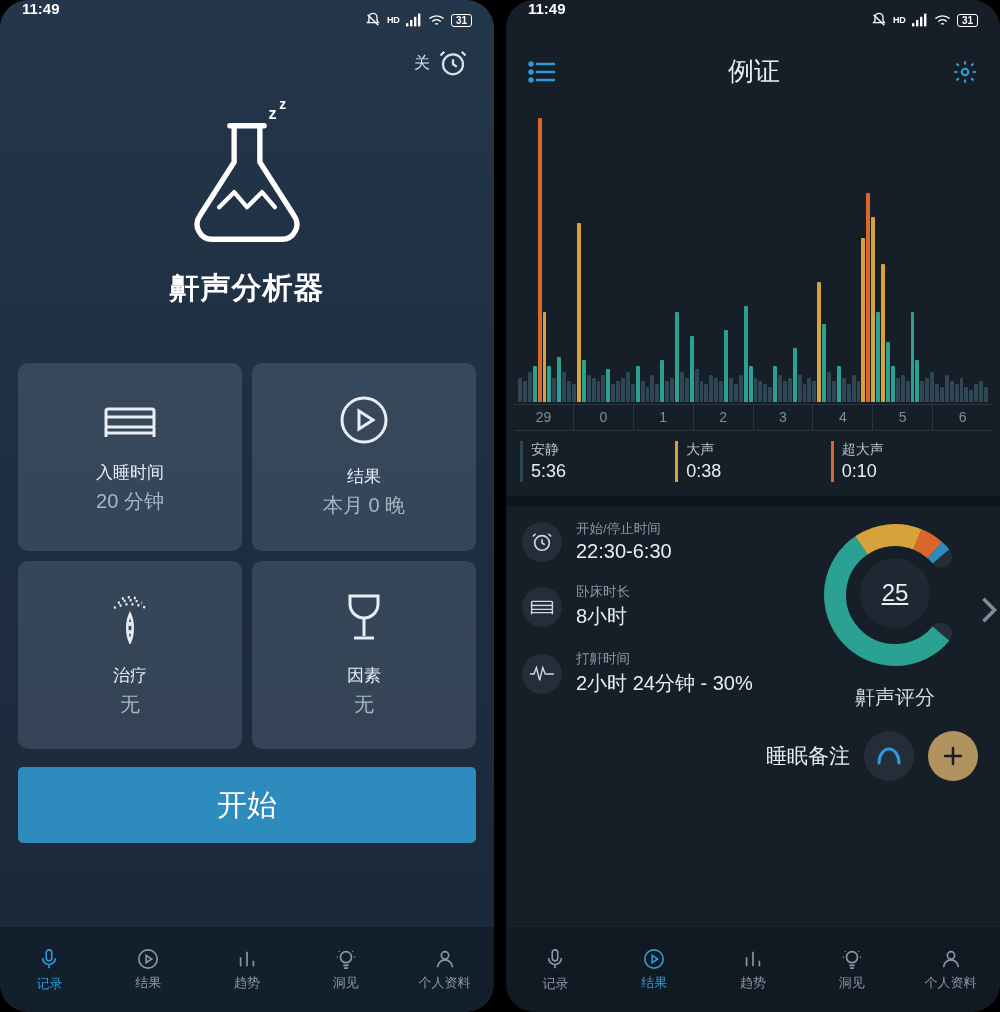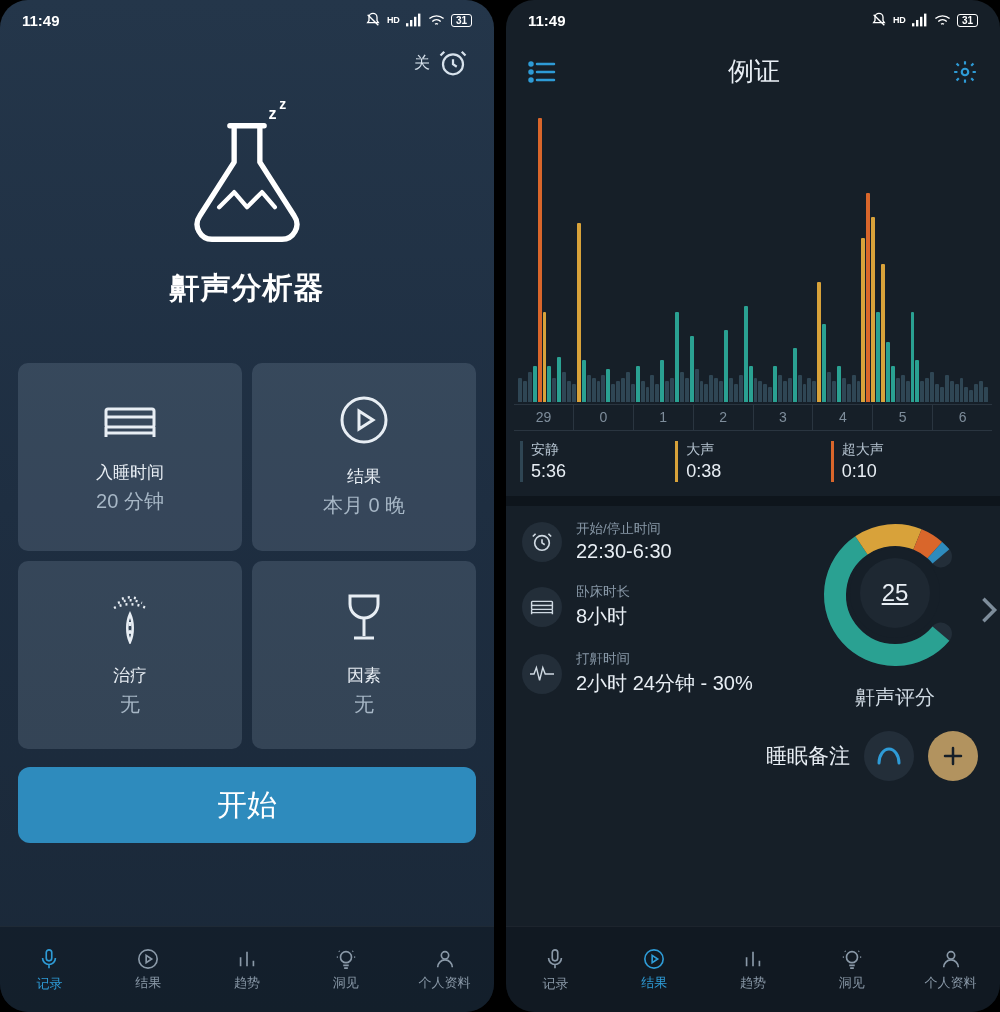--- a/index.html
+++ b/index.html
@@ -25,21 +25,20 @@
   .phone.left {
     background: linear-gradient(180deg, #24364a 0%, #1e2e41 50%, #1a2838 100%);
   }
   .phone.right {
     background: #161f28;
   }
   
   .status-bar {
     height: 40px;
     display: flex;
-    align-items: center;
     padding: 0 22px;
     font-size: 15px;
     font-weight: 600;
     color: #fff;
     justify-content: space-between;
   }
   .status-icons { display:flex; align-items:center; gap:6px; font-size:12px;}
   .status-icons svg { display:block; }
   
   .alarm-row {
@@ -75,21 +74,21 @@
     justify-content:center;
     gap: 20px;
   }
   .card .texts { text-align:center; }
   .card .title { font-size: 17px; color:#e8eef4; }
   .card .sub { font-size: 20px; color:#a7b7c6; margin-top:4px;}
   .start-btn {
     margin: 18px 18px 0 18px;
     height: 76px;
     background: #2e8bbd;
-    border-radius: 12px;
+    border-radius: 5px;
     display:flex; align-items:center; justify-content:center;
     font-size: 30px;
     color:#fff;
     font-weight:500;
   }
   .tabbar {
     margin-top:auto;
     border-top: 1px solid rgba(255,255,255,0.05);
     height: 86px;
     display:flex;

